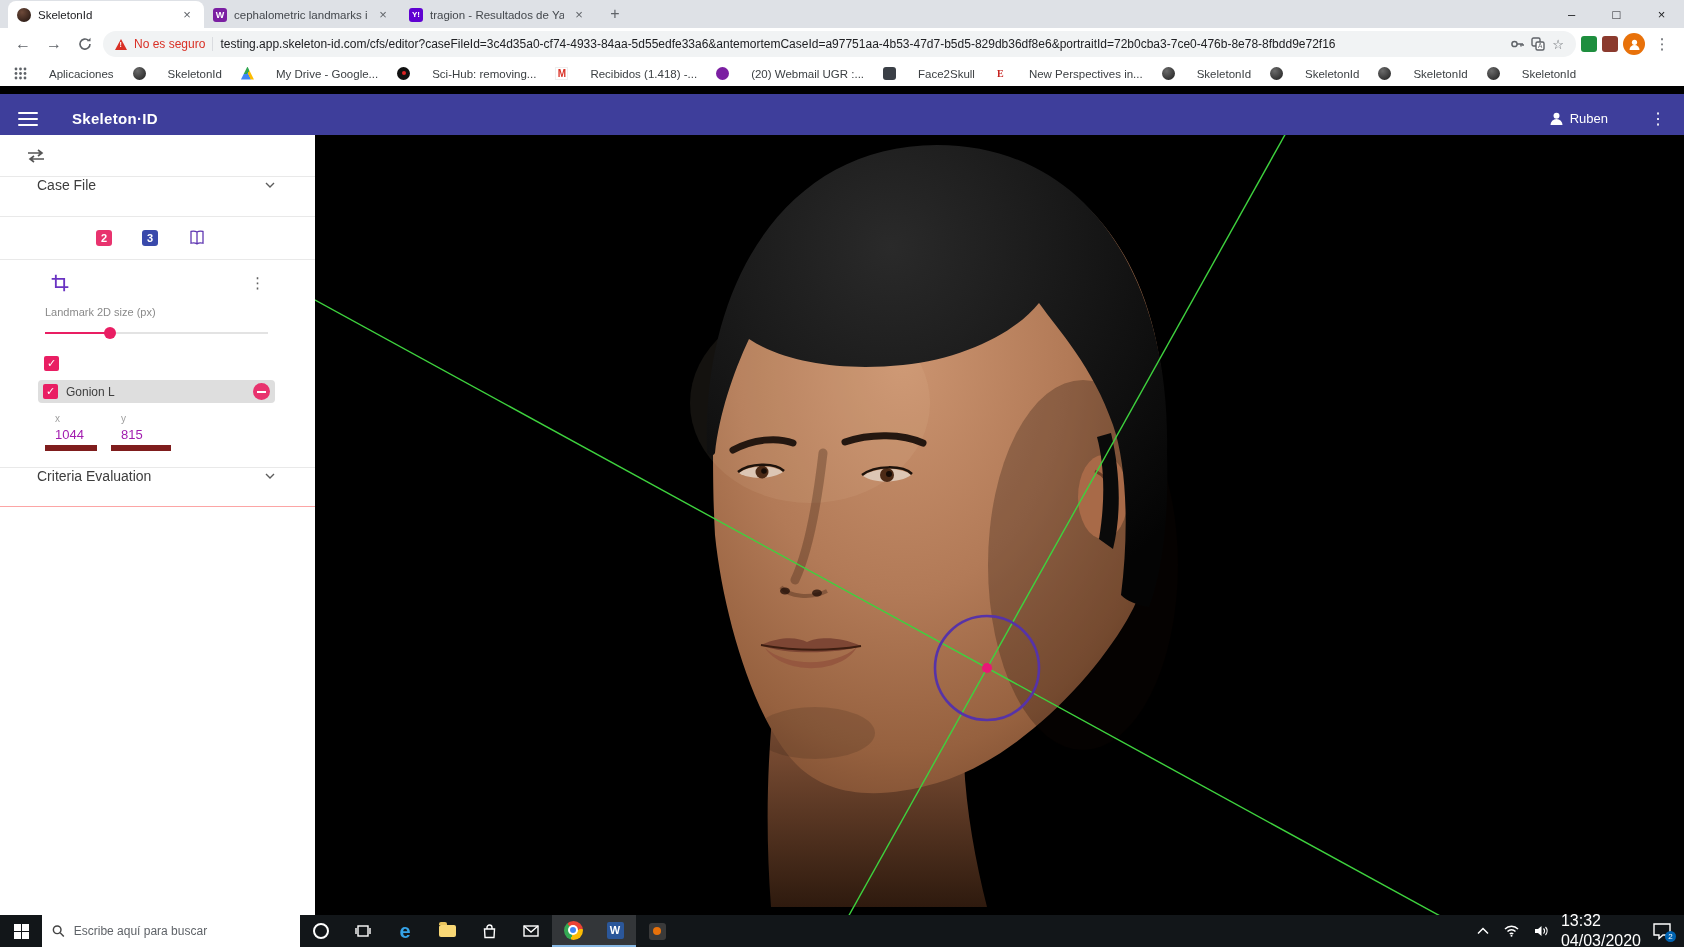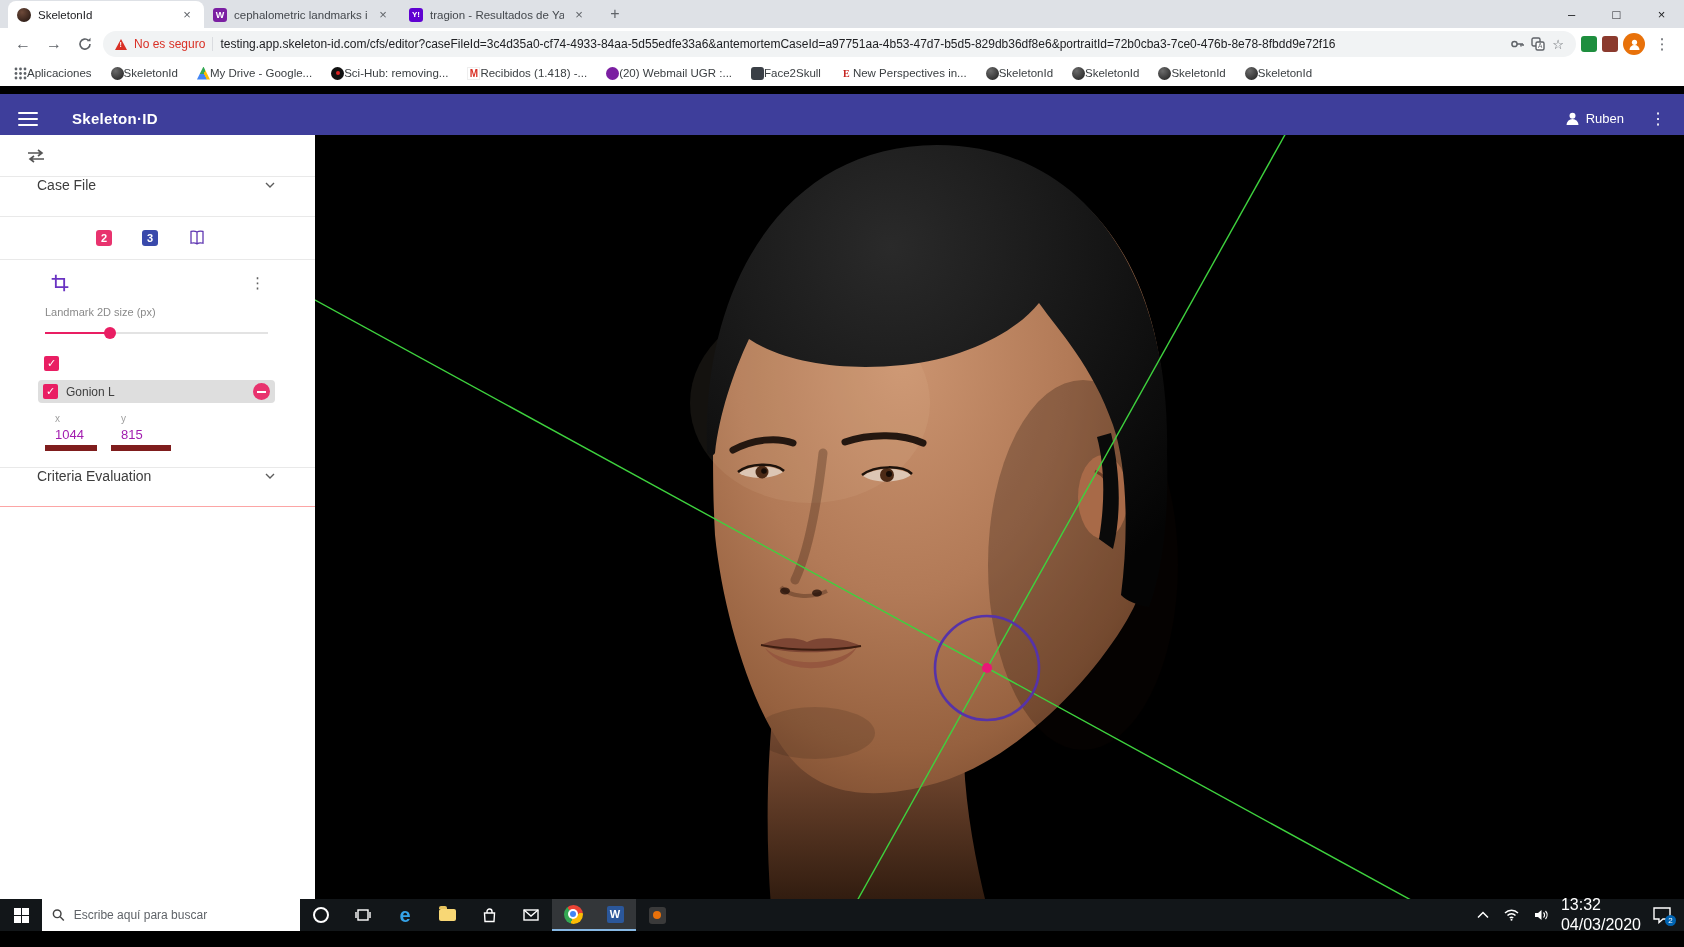--- a/index.html
+++ b/index.html
@@ -30,37 +30,37 @@
   .url-text{flex:1;color:#202124;font-size:12px;white-space:nowrap;overflow:hidden;text-overflow:ellipsis}
   .omni-icon{color:#5f6368;font-size:13px;flex:0 0 auto;display:flex;align-items:center}
   .ext-icon{width:16px;height:16px;border-radius:3px;flex:0 0 auto}
   .ext-green{background:#1e8e3e}
   .ext-maroon{background:#8b3a2e}
   .avatar{width:22px;height:22px;border-radius:50%;background:#e8710a;display:flex;align-items:center;justify-content:center;flex:0 0 auto}
   .menu-dots{color:#5f6368;font-size:15px;width:24px;text-align:center}
 
   
   #bookmarksbar{position:absolute;top:60px;left:0;right:0;height:26px;background:#fff;display:flex;align-items:center;gap:19px;padding:0 14px;font-size:11.5px;color:#3c4043}
-  .bm{display:flex;align-items:center;gap:0;white-space:nowrap}
+  .bm{display:flex;align-items:flex-end;gap:22px;white-space:nowrap}
   .bm-ic{width:13px;height:13px;flex:0 0 13px;display:flex;align-items:center;justify-content:center;font-size:10px;font-weight:bold}
   .bm-globe{border-radius:50%;background:radial-gradient(circle at 35% 30%,#6b6b6b,#1c1c1c)}
   .bm-drive{clip-path:polygon(50% 0,100% 100%,0 100%);background:conic-gradient(from 150deg,#4285f4 0 33%,#34a853 0 66%,#fbbc04 0)}
   .bm-scihub{border-radius:50%;background:#111;position:relative}
   .bm-scihub::after{content:"";position:absolute;width:4px;height:4px;border-radius:50%;background:#d22;left:4.5px;top:4.5px}
   .bm-gmail{color:#d93025;background:#fff;border:1px solid #eee}
   .bm-ugr{border-radius:50%;background:#7b1fa2}
   .bm-f2s{border-radius:3px;background:#3a3f46}
   .bm-eP{color:#c5221f;font-family:"Liberation Serif",serif}
 
   
   #appheader{position:absolute;top:94px;left:0;right:0;height:49px;background:#3e3e9b;display:flex;align-items:center;color:#fff}
   .hamburger{width:20px;height:14px;margin-left:18px;display:flex;flex-direction:column;justify-content:space-between}
   .hamburger i{display:block;height:2px;background:#fff;border-radius:1px}
   .app-title{margin-left:34px;font-size:15px;font-weight:bold;letter-spacing:.3px}
-  .header-right{margin-left:auto;display:flex;align-items:center;gap:26px;padding-right:18px}
+  .header-right{margin-left:auto;display:flex;align-items:center;gap:42px;padding-right:18px}
   .user-chip{display:flex;align-items:center;gap:6px;font-size:13px}
   .header-dots{font-size:16px;color:#fff}
 
   
   #main{position:absolute;top:135px;left:0;right:0;bottom:32px}
   #sidebar{position:absolute;top:0;left:0;width:315px;bottom:0;background:#fff;font-size:14px;color:#3d3d3d}
   #viewport{position:absolute;top:0;left:315px;right:0;bottom:0;background:#000;overflow:hidden}
 
   .sb-row{display:flex;align-items:flex-start;justify-content:space-between;height:40px;padding:0 37px}
   .sb-divider{border-bottom:1px solid #e9e9e9}
@@ -84,21 +84,21 @@
   .minus-btn{width:17px;height:17px;border-radius:50%;background:#e8336e;position:relative;flex:0 0 17px}
   .minus-btn::after{content:"";position:absolute;left:4px;top:7.5px;width:9px;height:2px;background:#fff}
   .coords{margin:10px 0 0 45px;display:flex;gap:14px}
   .coord-field{display:flex;flex-direction:column}
   .coord-field .cl{font-size:10px;color:#9e9e9e;padding-left:10px}
   .coord-field .cv{font-size:13px;color:#a21caf;padding:3px 0 3px 10px;border-bottom:6px solid #7f1d1d}
   .cf-x{width:52px}.cf-y{width:60px}
   .criteria-row{margin-top:16px;border-top:1px solid #e9e9e9;border-bottom:1px solid #fca5a5}
 
   
-  #taskbar{position:absolute;left:0;right:0;bottom:16px;height:32px;background:#121619;display:flex;align-items:stretch;color:#fff}
+  #taskbar{position:absolute;left:0;right:0;bottom:0;height:32px;background:#121619;display:flex;align-items:stretch;color:#fff}
   .tb-cell{width:42px;display:flex;align-items:center;justify-content:center}
   .tb-cell.active-app{background:rgba(255,255,255,.14);border-bottom:2px solid #86b7e3}
   .winlogo{width:15px;height:15px;display:grid;grid-template-columns:7px 7px;grid-template-rows:7px 7px;gap:1px}
   .winlogo i{background:#fff}
   #tb-search{width:258px;background:#fff;display:flex;align-items:center;gap:9px;padding:0 10px}
   #tb-search input{border:none;outline:none;font-size:12px;color:#444;width:100%;font-family:"Liberation Sans",sans-serif;background:transparent}
   #tb-search input::placeholder{color:#5f6368}
   .cortana-ring{width:16px;height:16px;border:2px solid #fff;border-radius:50%}
   .edge-e{font-size:20px;font-weight:bold;color:#35a3e8;line-height:1}
   .folder-ic{width:17px;height:12px;background:#f8d775;border-radius:2px;position:relative}

